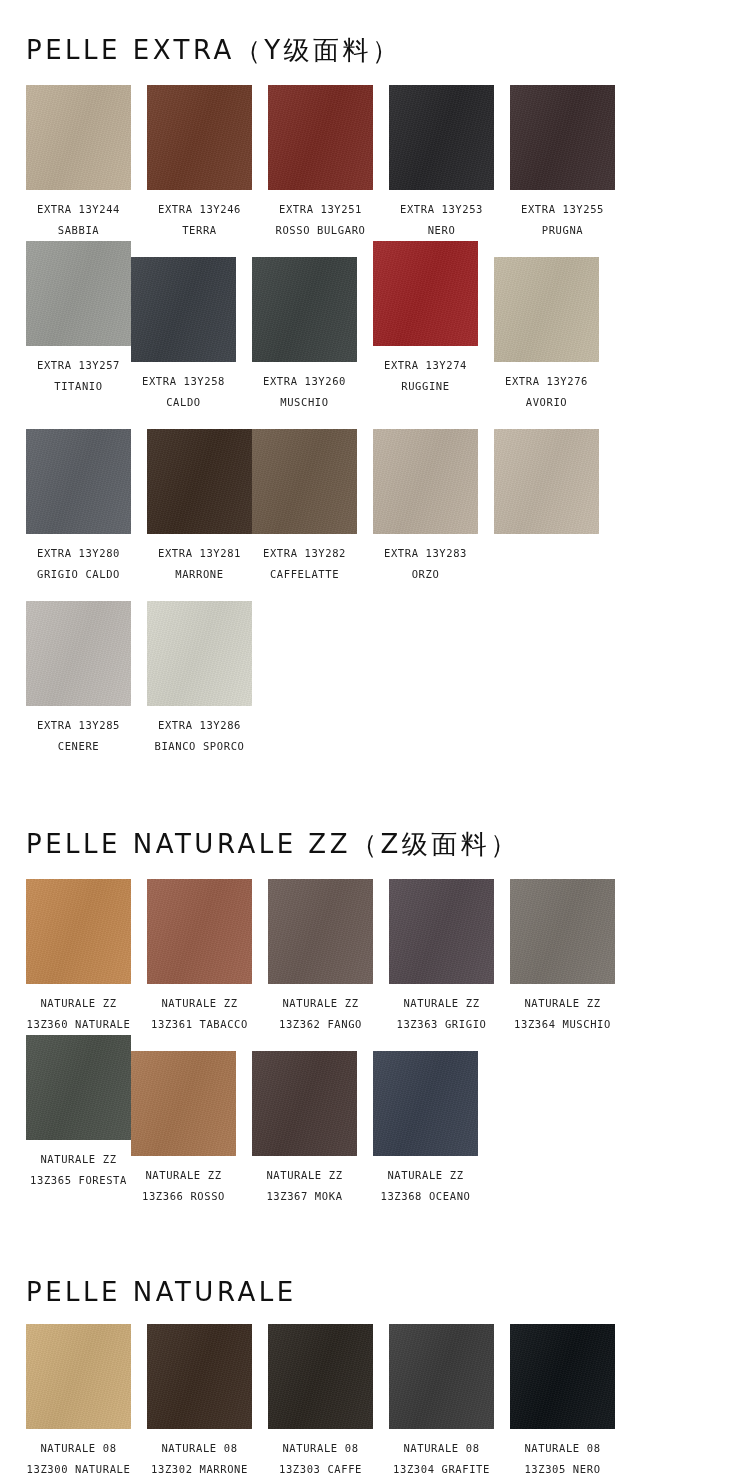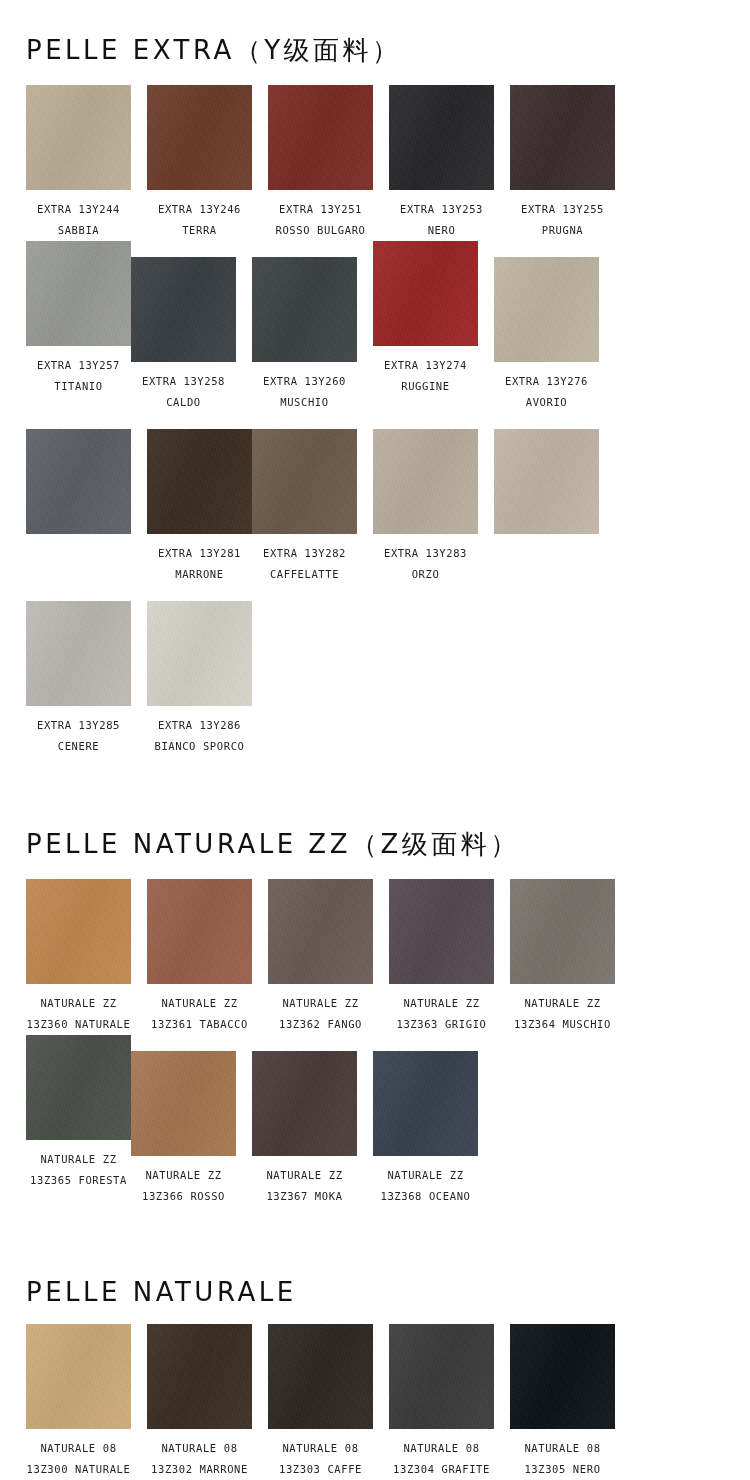--- a/index.html
+++ b/index.html
@@ -164,20 +164,24 @@
         </div>
         <div class="cell" style="margin-top: 16px;">
           <div class="swatch" style="background-color: rgb(194, 184, 162);"></div>
           <div class="caption">
             <span class="l1">EXTRA 13Y276</span>
             <span class="l2">AVORIO</span>
           </div>
         </div>
         <div class="cell" style="margin-top: 16px;">
           <div class="swatch" style="background-color: rgb(92, 96, 102);"></div>
+          <div class="caption">
+            <span class="l1">EXTRA 13Y280</span>
+            <span class="l2">GRIGIO CALDO</span>
+          </div>
         </div>
         <div class="cell" style="margin-top: 16px;">
           <div class="swatch" style="background-color: rgb(59, 43, 32);"></div>
           <div class="caption">
             <span class="l1">EXTRA 13Y281</span>
             <span class="l2">MARRONE</span>
           </div>
         </div>
         <div class="cell" style="margin-top: 16px;">
           <div class="swatch" style="background-color: rgb(110, 91, 73);"></div>

